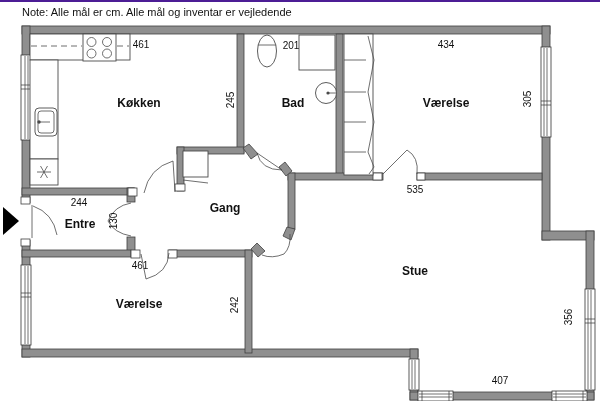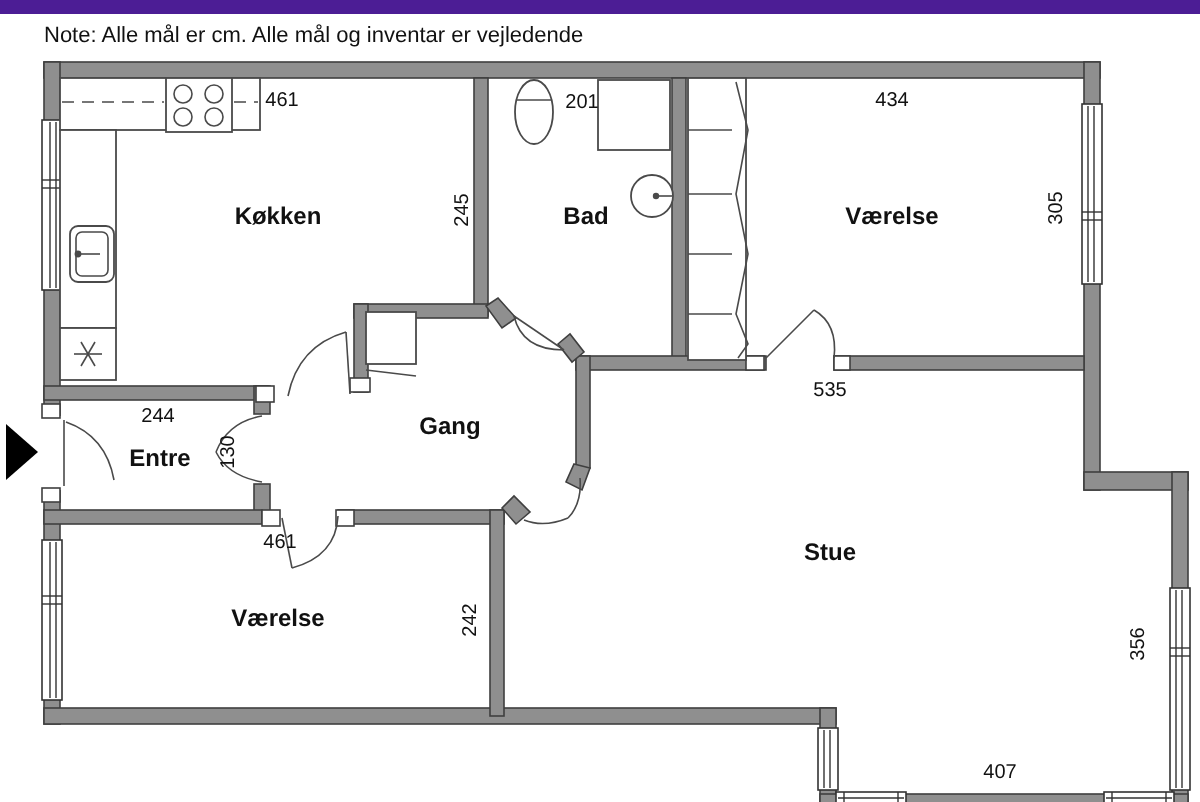--- a/index.html
+++ b/index.html
@@ -1,16 +1,16 @@
 <!DOCTYPE html>
 <html><head>
 <meta charset="utf-8">
 <style>
   html,body{margin:0;padding:0;background:#ffffff;width:600px;height:401px;overflow:hidden;}
-  .plan-wrap{position:relative;width:600px;height:401px;border-top:7px solid #4c1d95;box-sizing:border-box;
+  .plan-wrap{position:relative;width:600px;height:401px;border-top:2px solid #4c1d95;box-sizing:border-box;
              font-family:"Liberation Sans", sans-serif;}
   svg{position:absolute;left:0;top:0;}
   .wall{fill:#8f8f8f;stroke:#3f3f3f;stroke-width:0.8;}
   .jamb{fill:#ffffff;stroke:#3f3f3f;stroke-width:0.8;}
   .win{fill:#ffffff;stroke:#333333;stroke-width:0.8;}
   .winline{stroke:#333333;stroke-width:0.7;fill:none;}
   .fix{fill:#ffffff;stroke:#4a4a4a;stroke-width:0.9;}
   .fixline{stroke:#4a4a4a;stroke-width:0.8;fill:none;}
   .door{stroke:#4a4a4a;stroke-width:0.8;fill:none;}
   .room-label{font:bold 12px "Liberation Sans", sans-serif;fill:#111111;text-anchor:middle;}

